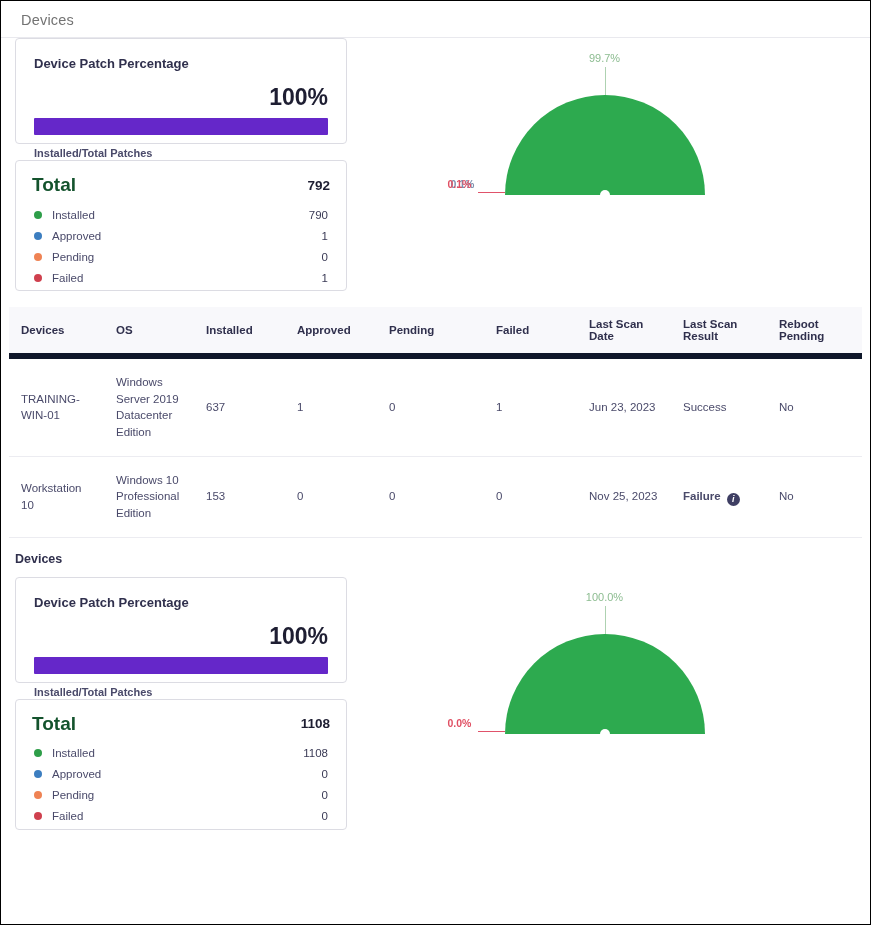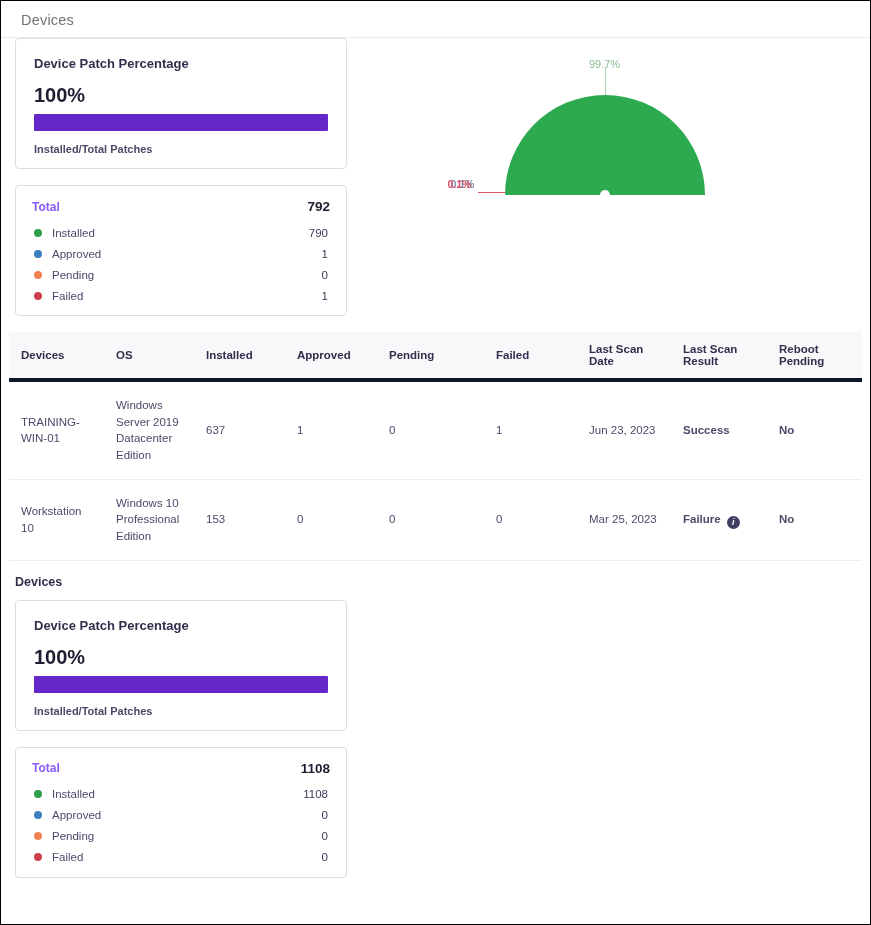--- a/index.html
+++ b/index.html
@@ -12,61 +12,61 @@
   .page-header { padding:11px 20px 9px; border-bottom:1px solid #e9e9ee; }
   .page-title { font-size:14.5px; color:#737373; letter-spacing:.2px; }
 
   .section { padding:0 8px; }
   .section-heading { font-size:12.5px; font-weight:700; color:#30304d; padding:12px 6px 11px; }
 
   .section-top { display:flex; align-items:flex-start; }
   .left-col { width:332px; margin-left:6px; flex:none; }
 
   .card { border:1px solid #dcdce3; border-radius:4px; background:#fff; box-sizing:border-box; }
-  .patch-card { padding:17px 18px 15px; margin-bottom:16px; height:131px; }
+  .patch-card { padding:17px 18px 15px; margin-bottom:16px; height:106px; }
   .patch-title { font-size:13px; font-weight:600; color:#30304d; margin-bottom:13px; }
-  .patch-value { font-size:20px; font-weight:700; color:#1e1e32; margin-bottom:7px; }
+  .patch-value { font-size:23px; font-weight:700; color:#1e1e32; margin-bottom:7px;text-align:right; }
   .patch-bar-track { height:17px; background:#6527c9; border-radius:1px; margin-bottom:12px; }
   .patch-caption { font-size:11px; color:#4a4a6a;font-weight:bold; }
 
   .total-card { padding:13px 16px 10px; height:131px; }
   .total-head { display:flex; justify-content:space-between; align-items:center; margin-bottom:8px; }
-  .total-label { font-size:12px; font-weight:700; color:#8b5cf6; }
+  .total-label { font-size:19px; font-weight:700; color:#14532d; }
   .total-value { font-size:13.5px; font-weight:700; color:#1e1e32; }
   .legend-row { display:flex; align-items:center; padding:4.5px 2px; font-size:11.5px; }
   .dot { width:8px; height:8px; border-radius:50%; margin-right:10px; flex:none; }
   .dot-installed { background:#2e9e49; }
   .dot-approved { background:#3c7ec0; }
   .dot-pending { background:#ef8354; }
   .dot-failed { background:#cf404e; }
   .legend-label { flex:1; color:#4a4a6a; }
   .legend-value { color:#3a3a55; }
 
   
   .chart-col { flex:1; display:flex; justify-content:center; }
   .gauge { position:relative; width:260px; height:149px; margin-top:8px; }
   .gauge-dome { position:absolute; left:30px; bottom:0; width:200px; height:100px;
     background:#2daa4f; border-radius:100px 100px 0 0; }
-  .gauge-top-label { position:absolute; top:12px; left:50%; transform:translateX(-50%);
+  .gauge-top-label { position:absolute; top:6px; left:50%; transform:translateX(-50%);
     font-size:11px; color:#8cbc90; }
   .gauge-top-line { position:absolute; top:21px; left:50%; width:1px; height:28px; background:#aed2b1; }
   .gauge-left-line { position:absolute; left:3px; bottom:2px; width:27px; height:1px; background:#e0526a; }
   .gauge-left-label { position:absolute; left:-27px; bottom:5px; font-size:10.5px; font-weight:700; color:#e04f63; z-index:2; }
   .gauge-left-label2 { position:absolute; left:-24px; bottom:5px; font-size:10.5px; font-weight:700; color:#7c8fae; z-index:1; }
   .gauge-notch { position:absolute; left:50%; bottom:-5px; width:10px; height:10px;
     background:#fff; border-radius:50%; transform:translateX(-50%); z-index:3; }
 
   
   .device-table { width:100%; border-collapse:collapse; table-layout:fixed; margin-top:16px; }
   .device-table thead th { background:#f8f8fb; color:#30304d; font-size:11.5px; font-weight:700;
     text-align:left; padding:11px 12px; }
   .device-table tbody td { font-size:11.5px; color:#4a4a6a; padding:15px 12px;
     border-bottom:1px solid #ececf1; vertical-align:middle; line-height:1.45; }
-  .device-table tbody tr:first-child td { border-top:4px solid #0f172a; }
-  td.result-success, td.reboot-no { color:#1f9d57; font-weight:700; }
+  .device-table tbody tr:first-child td { border-top:6px solid #0f172a; }
+  td.result-success, td.reboot-no { color:#1f9d57; font-weight:400; }
   td.result-failure, td.reboot-yes { color:#d6405c; font-weight:700; }
   .info-icon { display:inline-block; width:13px; height:13px; border-radius:50%;
     background:#3e3e63; color:#fff; font-size:9px; font-weight:700; text-align:center;
     line-height:13px; font-style:italic; margin-left:6px; vertical-align:-2px; cursor:pointer; }
   .servers-section { margin-top:2px; }
 </style>
 </head>
 <body>
 
 <div class="page">
@@ -164,21 +164,21 @@
           <td class="result-success">Success</td>
           <td class="reboot-no">No</td>
         </tr>
         <tr>
           <td>Workstation 10</td>
           <td>Windows 10 Professional Edition</td>
           <td>153</td>
           <td>0</td>
           <td>0</td>
           <td>0</td>
-          <td>Mar 25, 2023</td>
+          <td>Nov 25, 2023</td>
           <td class="result-failure">
             <span>Failure</span><span class="info-icon">i</span>
           </td>
           <td class="reboot-no">No</td>
         </tr>
       </tbody>
     </table>
   </div>
 
   <div class="section servers-section">
@@ -214,17 +214,27 @@
             <span class="legend-value">0</span>
           </div>
           <div class="legend-row">
             <span class="dot dot-failed"></span>
             <span class="legend-label">Failed</span>
             <span class="legend-value">0</span>
           </div>
         </div>
       </div>
 
+      <div class="chart-col">
+        <div class="gauge">
+          <div class="gauge-top-label">100.0%</div>
+          <div class="gauge-top-line"></div>
+          <div class="gauge-dome"></div>
+          <div class="gauge-left-label">0.0%</div>
+          <div class="gauge-left-line"></div>
+          <div class="gauge-notch"></div>
+        </div>
+      </div>
     </div>
 
   </div>
 
 </div>
 
 </body></html>

